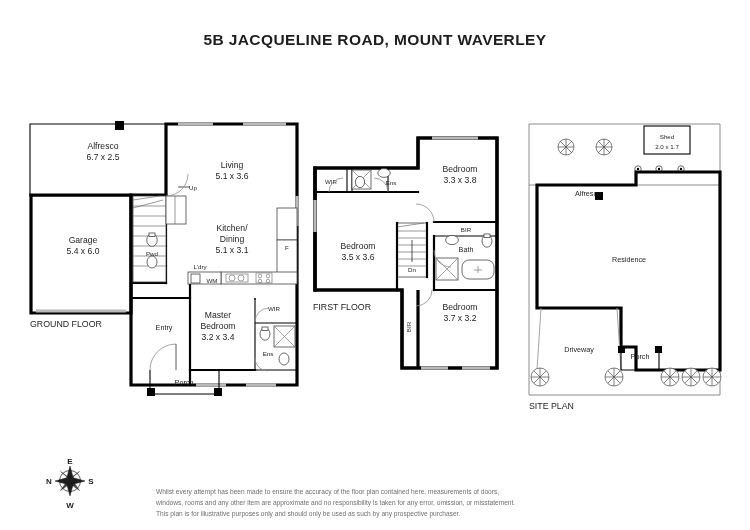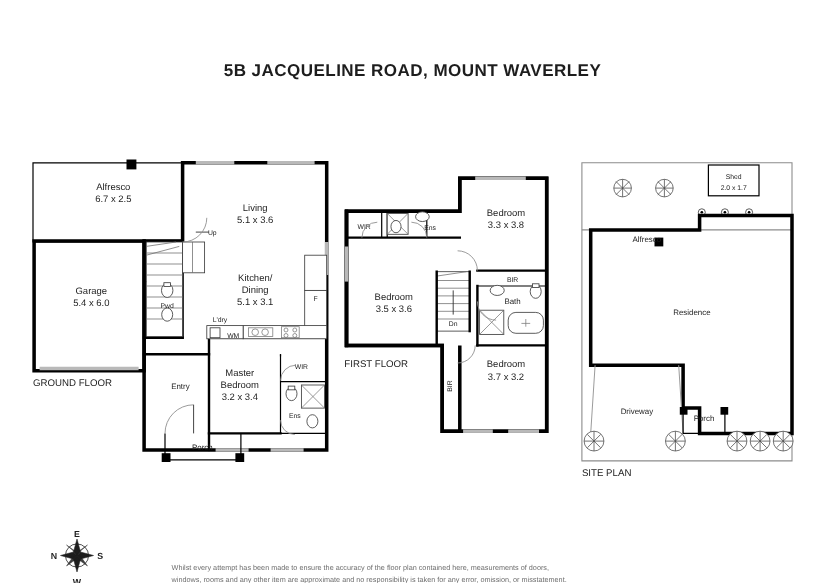--- a/index.html
+++ b/index.html
@@ -2,21 +2,21 @@
 <html><head>
 <meta charset="utf-8">
 <title>Floor Plan</title>
 <style>
   html,body{margin:0;padding:0;background:#ffffff;}
   body{
     width:750px;height:530px;position:relative;overflow:hidden;
     font-family:"Liberation Sans","DejaVu Sans",sans-serif;
     color:#1a1a1a;
   }
-  #plan-root{position:absolute;inset:0;margin-top:24px;}
+  #plan-root{position:absolute;inset:0;}
   svg{display:block;}
   .t{font-family:"Liberation Sans","DejaVu Sans",sans-serif;fill:#1d1d1d;}
   .title-text{font-size:15.5px;font-weight:bold;letter-spacing:.4px;}
   .room-label{font-size:8.6px;text-anchor:middle;}
   .room-dim{font-size:8.6px;text-anchor:middle;}
   .small-label{font-size:7.2px;text-anchor:middle;}
   .tiny-label{font-size:6.2px;text-anchor:middle;}
   .floor-label{font-size:8.8px;}
   .site-label{font-size:8.8px;}
   .compass-letter{font-size:8px;text-anchor:middle;font-weight:bold;}

